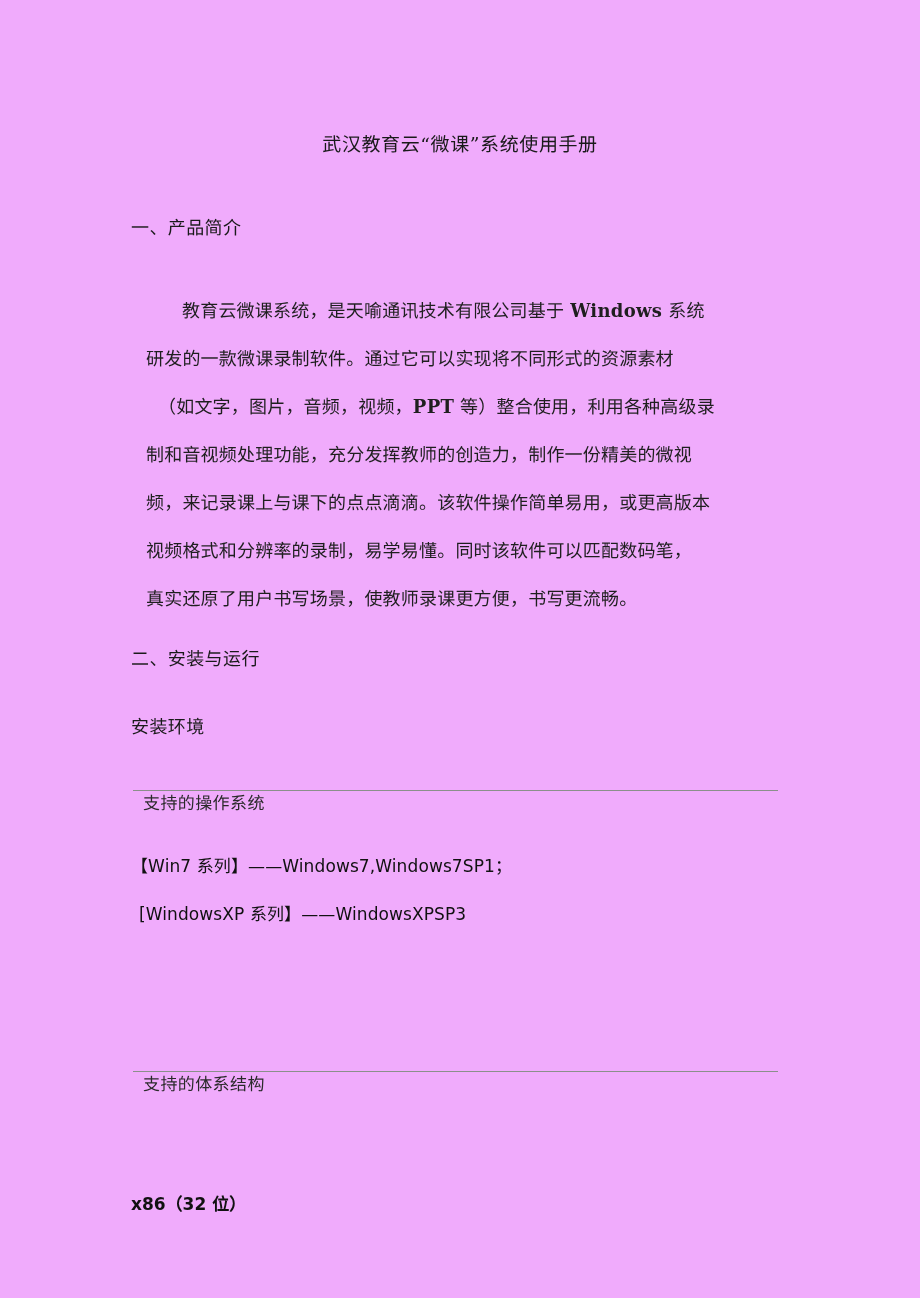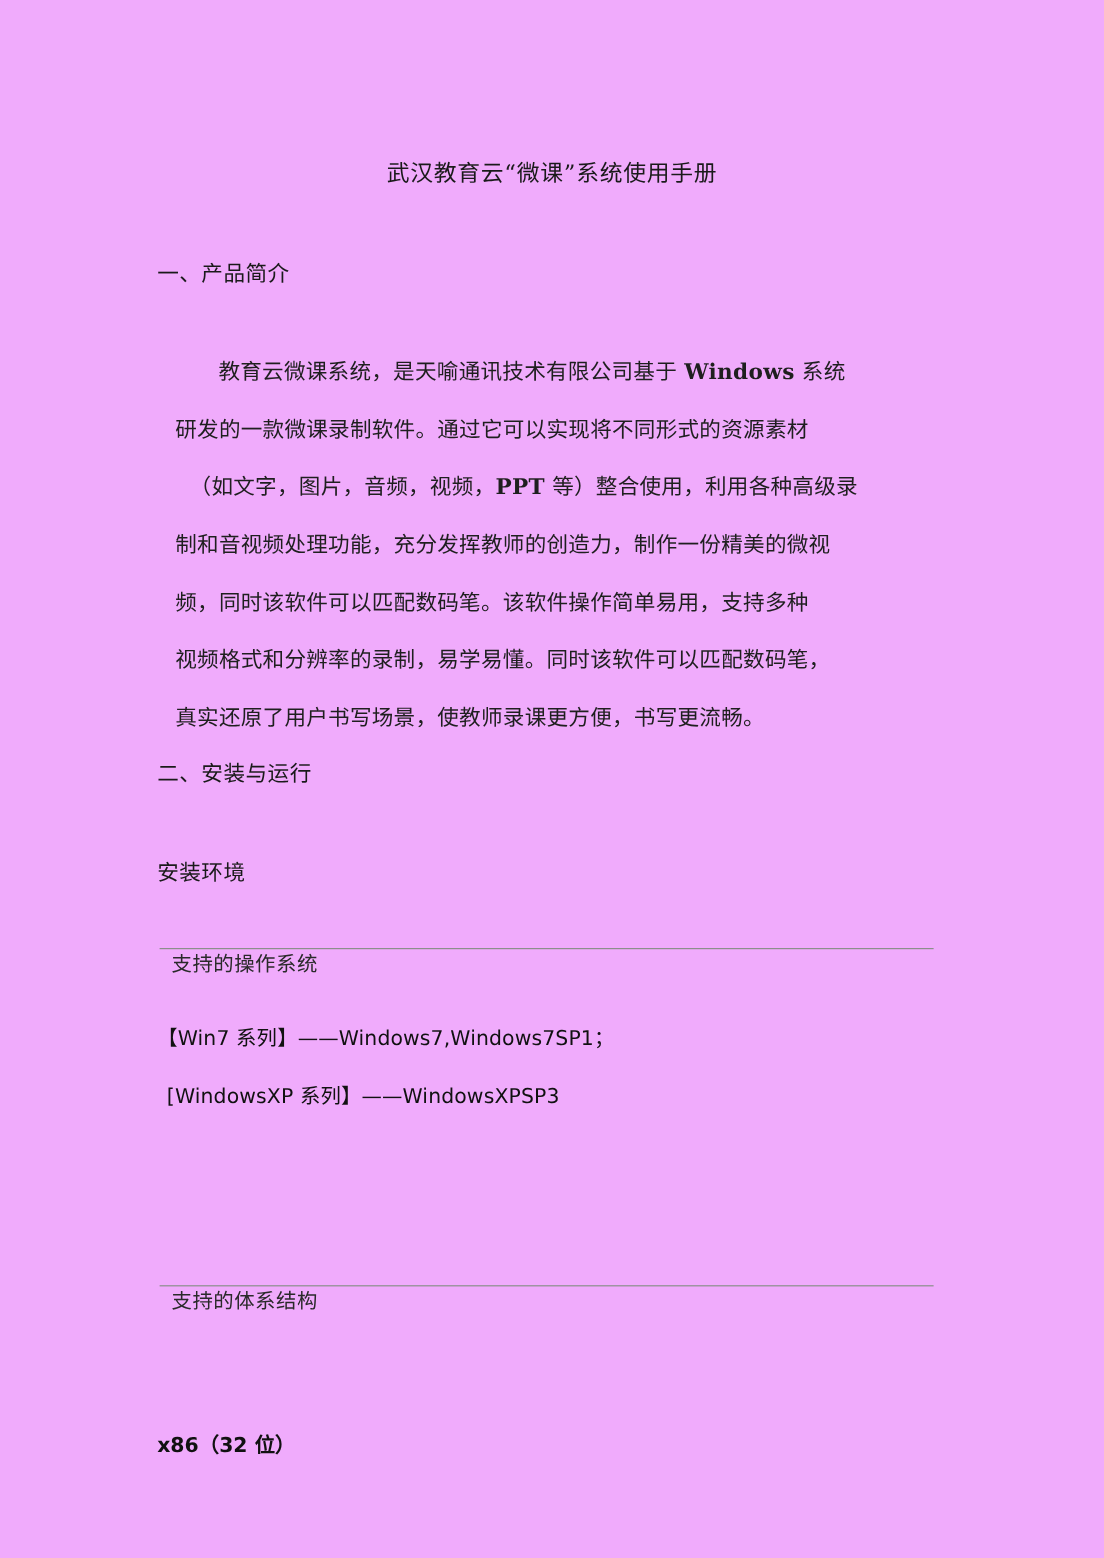--- a/index.html
+++ b/index.html
@@ -48,21 +48,21 @@
     position: absolute;
     left: 131px;
     font-family: "DejaVu Serif", "Liberation Serif", serif;
     font-size: 18px;
     font-weight: 400;
     letter-spacing: 0.4px;
     color: #1a1a1a;
     white-space: nowrap;
   }
   #heading-product  { top: 213px; }
-  #heading-install  { top: 630px; }
+  #heading-install  { top: 644px; }
 
   
   .sub-heading {
     position: absolute;
     left: 131px;
     top: 712px;
     font-family: Liberation Serif, serif;
     font-size: 18px;
     font-weight: 400;
     letter-spacing: 0.4px;
@@ -174,21 +174,21 @@
     <div class="body-line">
       <span>研发的一款微课录制软件。通过它可以实现将不同形式的资源素材</span>
     </div>
     <div class="body-line indent-2">
       <span>（如文字，图片，音频，视频，<span class="latin-term">PPT</span> 等）整合使用，利用各种高级录</span>
     </div>
     <div class="body-line">
       <span>制和音视频处理功能，充分发挥教师的创造力，制作一份精美的微视</span>
     </div>
     <div class="body-line">
-      <span>频，同时该软件可以匹配数码笔。该软件操作简单易用，支持多种</span>
+      <span>频，来记录课上与课下的点点滴滴。该软件操作简单易用，或更高版本</span>
     </div>
     <div class="body-line">
       <span>视频格式和分辨率的录制，易学易懂。同时该软件可以匹配数码笔，</span>
     </div>
     <div class="body-line">
       <span>真实还原了用户书写场景，使教师录课更方便，书写更流畅。</span>
     </div>
   </div>
 
   <div class="section-heading" id="heading-install">二、安装与运行</div>

